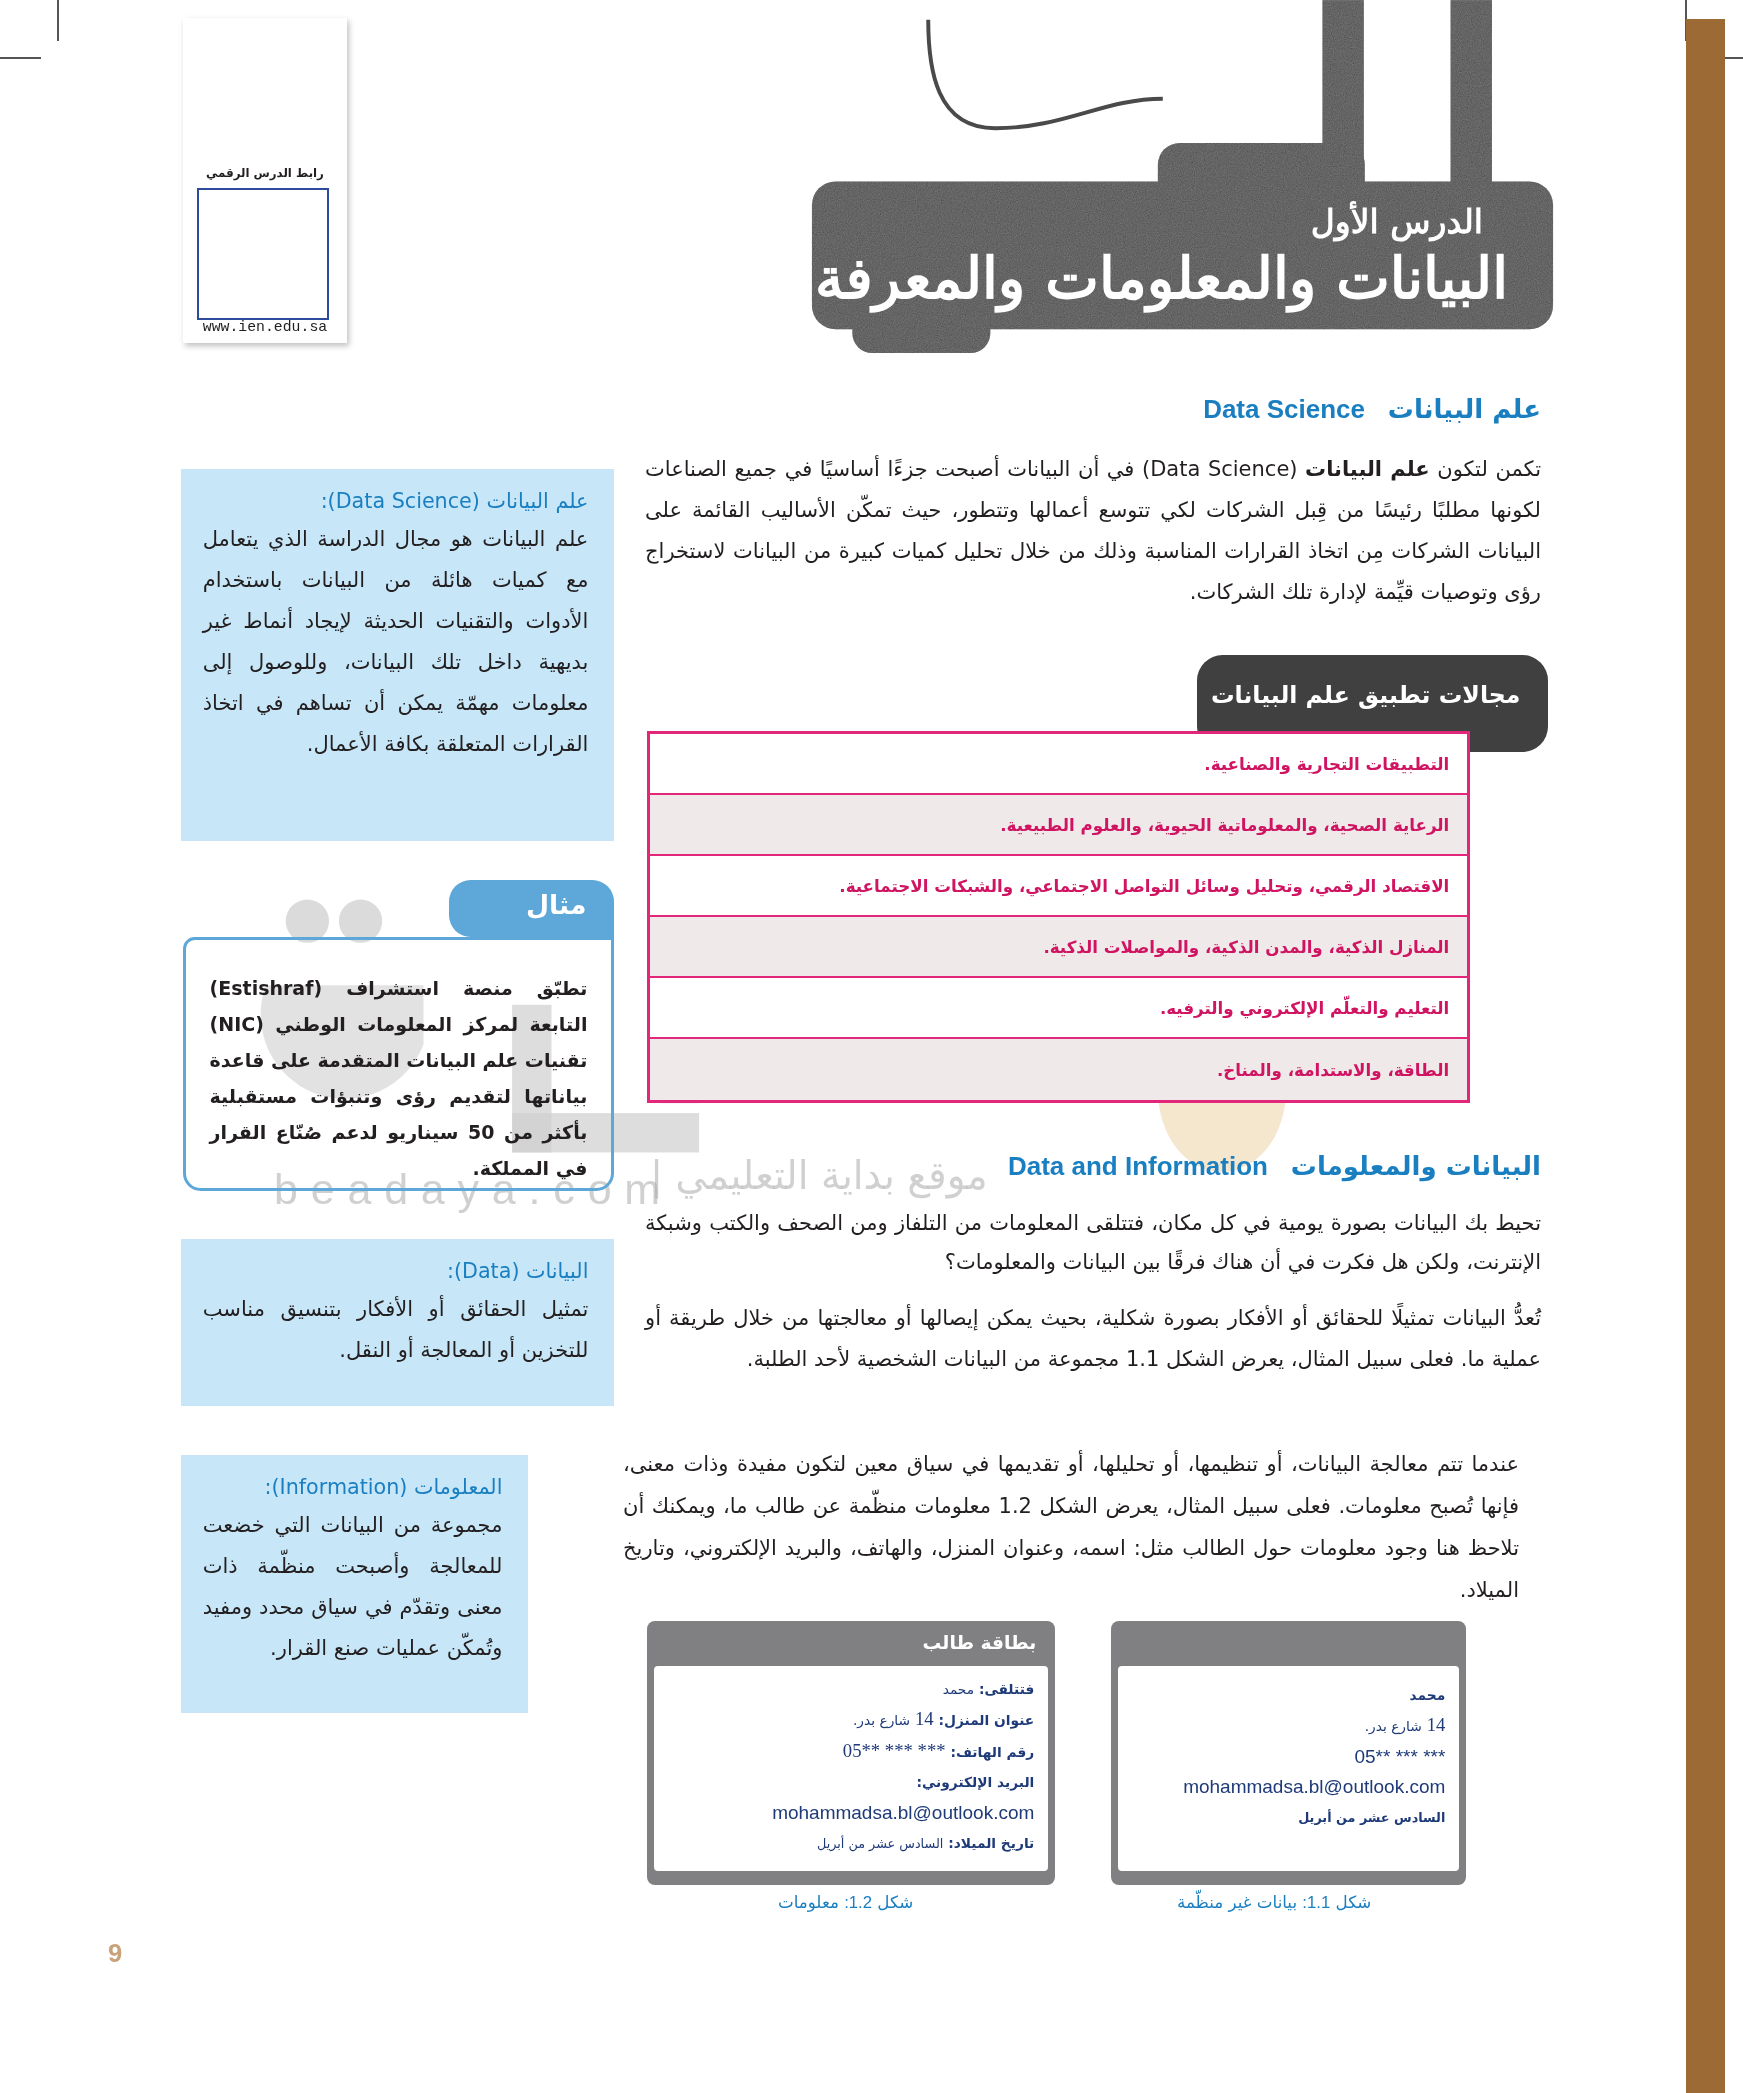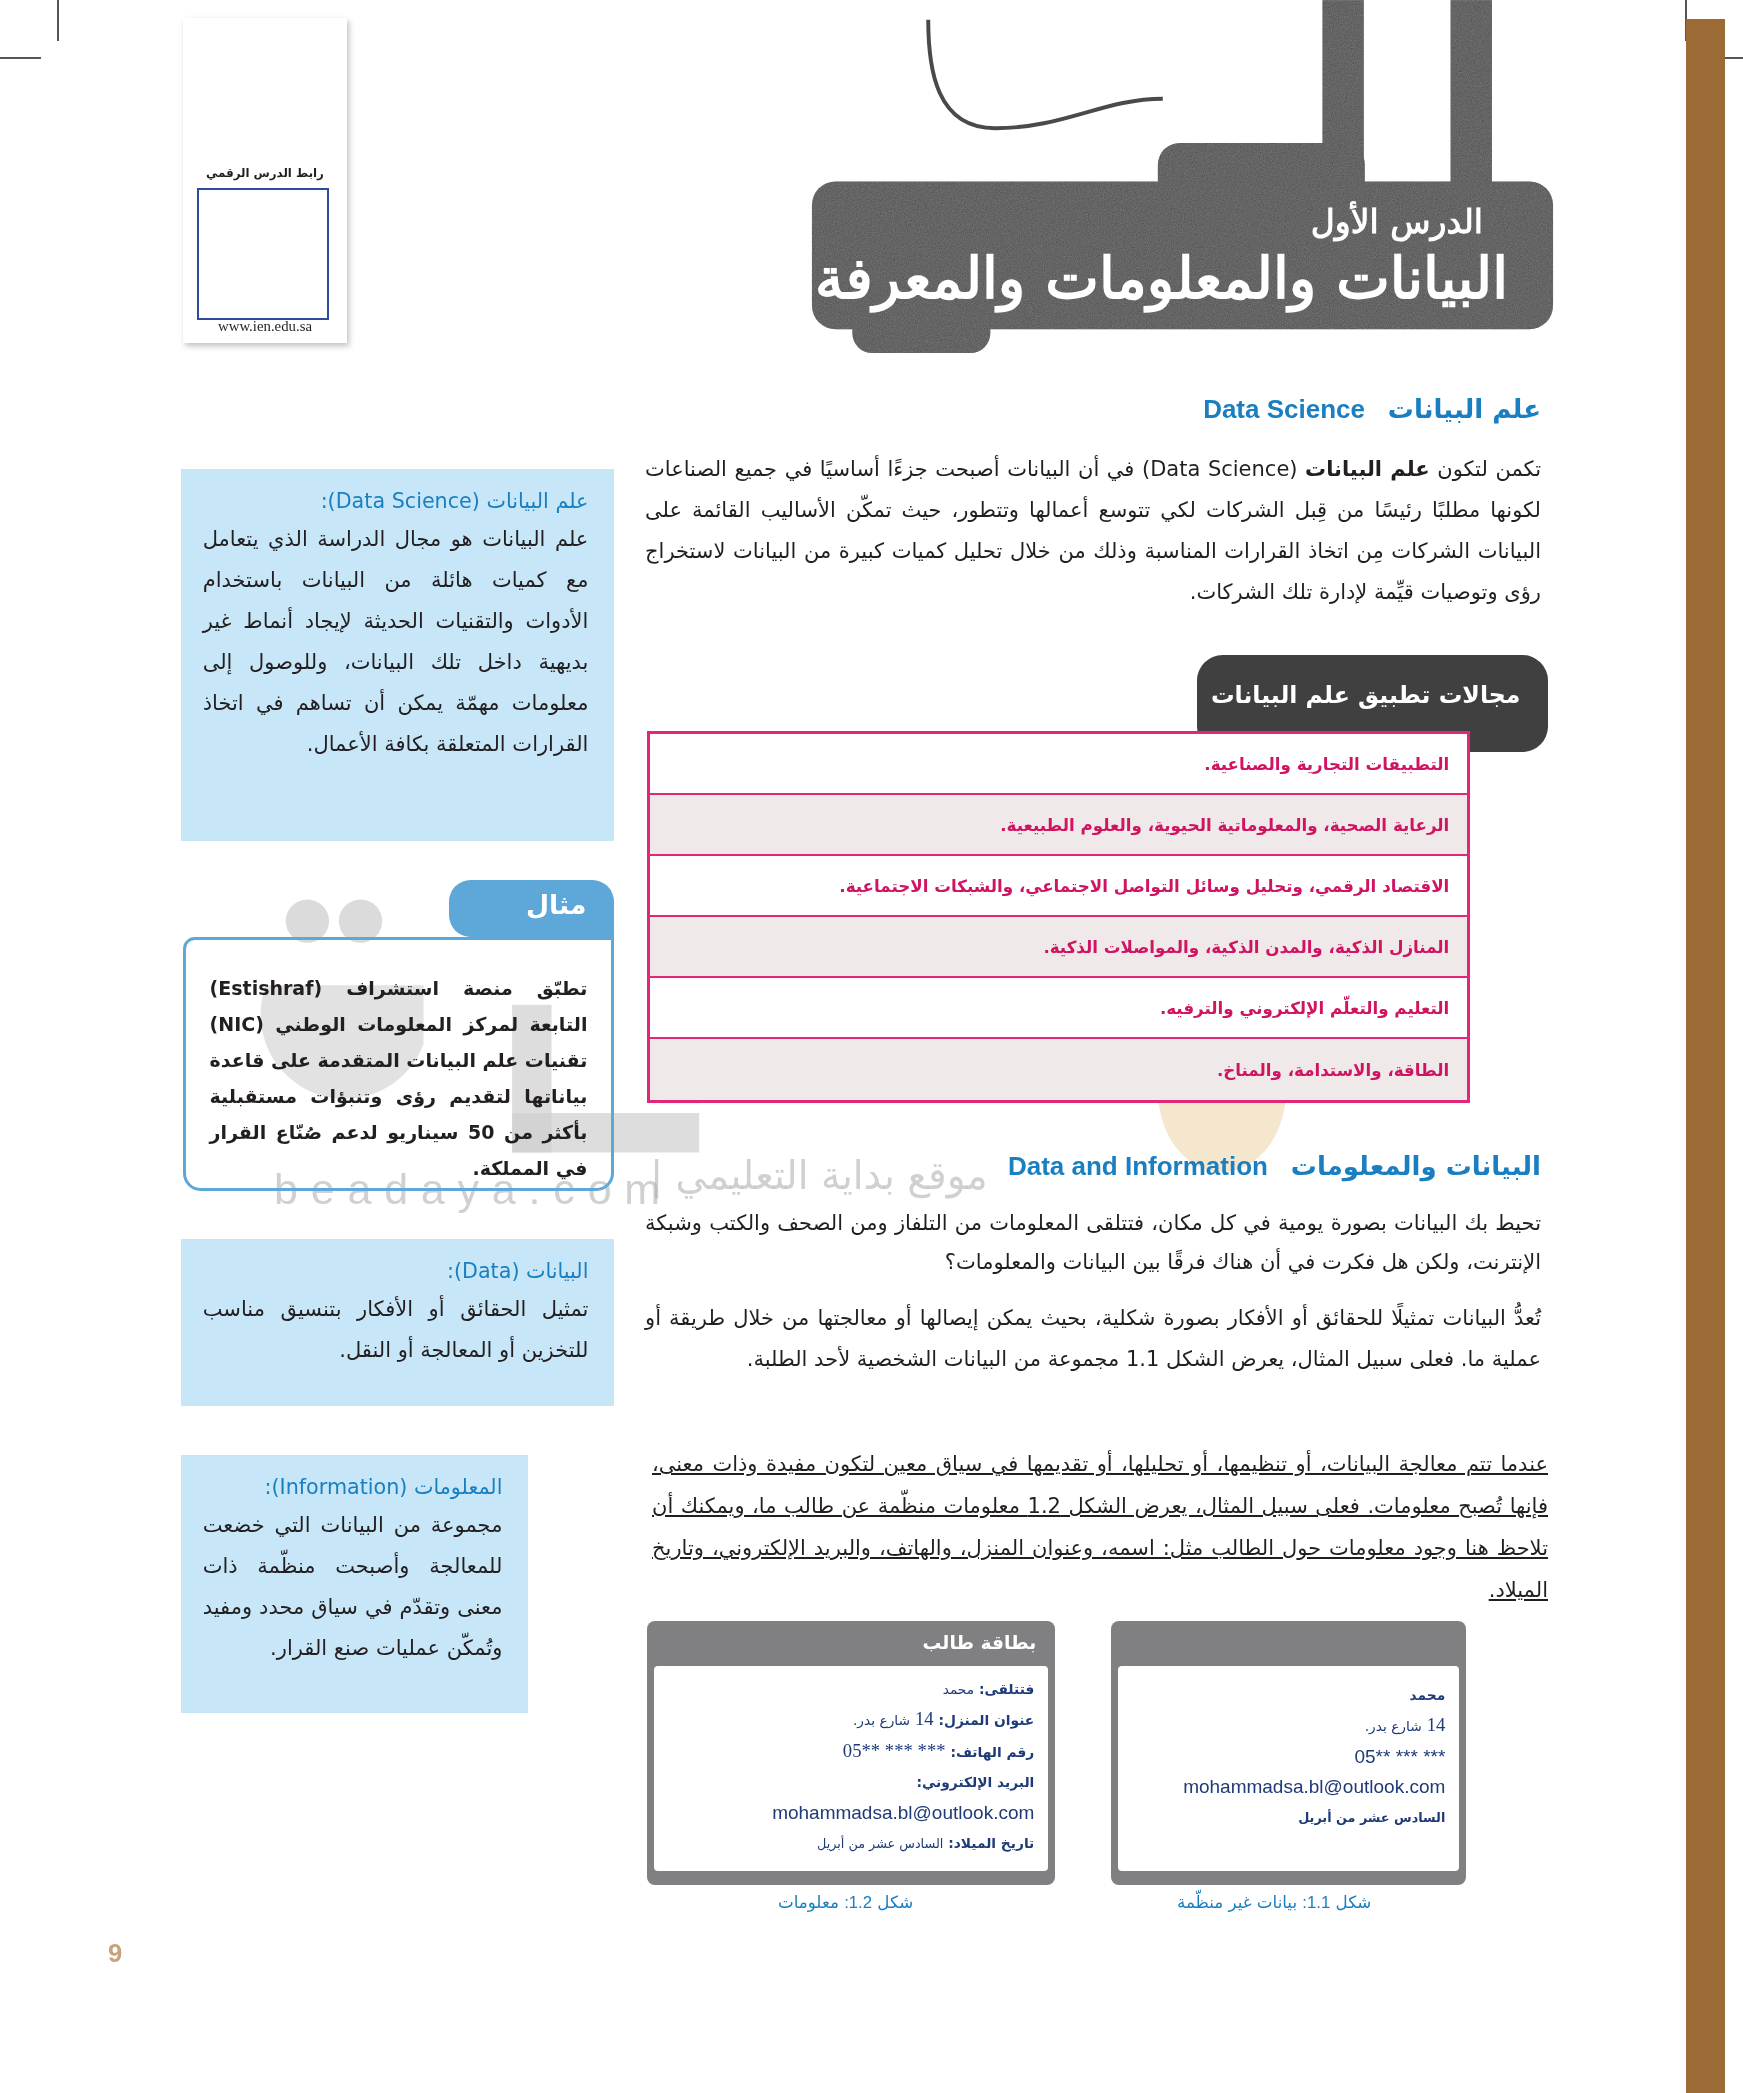--- a/index.html
+++ b/index.html
@@ -15,21 +15,21 @@
   .brown-strip { left: 1686px; top: 18.7px; width: 39px; height: 2075px; background: #9b6a35; }
 
   
   .link-card { left: 183px; top: 17.7px; width: 164px; height: 325px; background: #fff;
     box-shadow: 2px 3px 5.9px rgba(0,0,0,0.25); }
   .link-card .label { position: absolute; top: 148px; width: 100%; text-align: center;
     font-size: 11.8px; font-weight: bold; color: #231f20; }
   .link-card .qr-box { position: absolute; left: 13.8px; top: 170px; width: 132px; height: 132px;
     border: 2px solid #2e4a9c; }
   .link-card .url { position: absolute; bottom: 7.9px; width: 100%; text-align: center; font-size: 14.8px;
-    color: #231f20; font-family: Liberation Serif, serif; }
+    color: #231f20; font-family: Liberation Mono, monospace; }
 
   
   .banner-wrap { left: 808px; top: 0; width: 749px; height: 355px; }
   .banner-svg { position: absolute; left: 0; top: 0; }
   .banner-sub { position: absolute; right: 74px; top: 202px; font-size: 33px; font-weight: bold; color: #fff;
     font-family: "DejaVu Serif", serif; }
   .banner-title { position: absolute; right: 49px; top: 244px; font-size: 57px; font-weight: bold; color: #fff;
     font-family: "DejaVu Serif", serif; white-space: nowrap; }
 
   
@@ -161,21 +161,21 @@
   <div class="apps-row alt">الطاقة، والاستدامة، والمناخ.</div>
 </div>
 
 <div class="abs sec-head rtl" style="right:203px;top:1151px;">
   <span>البيانات والمعلومات</span>
   <span class="en">Data and Information</span>
 </div>
 
 <div class="abs para rtl" style="left:645px;top:1204px;width:896px;line-height:39px;">تحيط بك البيانات بصورة يومية في كل مكان، فتتلقى المعلومات من التلفاز ومن الصحف والكتب وشبكة الإنترنت، ولكن هل فكرت في أن هناك فرقًا بين البيانات والمعلومات؟</div>
 <div class="abs para rtl" style="left:645px;top:1298px;width:896px;">تُعدُّ البيانات تمثيلًا للحقائق أو الأفكار بصورة شكلية، بحيث يمكن إيصالها أو معالجتها من خلال طريقة أو عملية ما. فعلى سبيل المثال، يعرض الشكل 1.1 مجموعة من البيانات الشخصية لأحد الطلبة.</div>
-<div class="abs para rtl" style="left:652px;top:1443px;width:896px;line-height:42px;text-decoration:underline;">عندما تتم معالجة البيانات، أو تنظيمها، أو تحليلها، أو تقديمها في سياق معين لتكون مفيدة وذات معنى، فإنها تُصبح معلومات. فعلى سبيل المثال، يعرض الشكل 1.2 معلومات منظّمة عن طالب ما، ويمكنك أن تلاحظ هنا وجود معلومات حول الطالب مثل: اسمه، وعنوان المنزل، والهاتف، والبريد الإلكتروني، وتاريخ الميلاد.</div>
+<div class="abs para rtl" style="left:623px;top:1443px;width:896px;line-height:42px;">عندما تتم معالجة البيانات، أو تنظيمها، أو تحليلها، أو تقديمها في سياق معين لتكون مفيدة وذات معنى، فإنها تُصبح معلومات. فعلى سبيل المثال، يعرض الشكل 1.2 معلومات منظّمة عن طالب ما، ويمكنك أن تلاحظ هنا وجود معلومات حول الطالب مثل: اسمه، وعنوان المنزل، والهاتف، والبريد الإلكتروني، وتاريخ الميلاد.</div>
 
 <div class="abs wm-url">beadaya.com</div>
 <div class="abs wm-ar rtl">
   <span>موقع بداية التعليمي</span>
   <span>|</span>
 </div>
 
 <div class="abs side-box rtl" style="left:181px;top:469px;width:433px;height:372px;">
   <div class="side-title">علم البيانات (Data Science):</div>
   <div class="side-text">علم البيانات هو مجال الدراسة الذي يتعامل مع كميات هائلة من البيانات باستخدام الأدوات والتقنيات الحديثة لإيجاد أنماط غير بديهية داخل تلك البيانات، وللوصول إلى معلومات مهمّة يمكن أن تساهم في اتخاذ القرارات المتعلقة بكافة الأعمال.</div>

